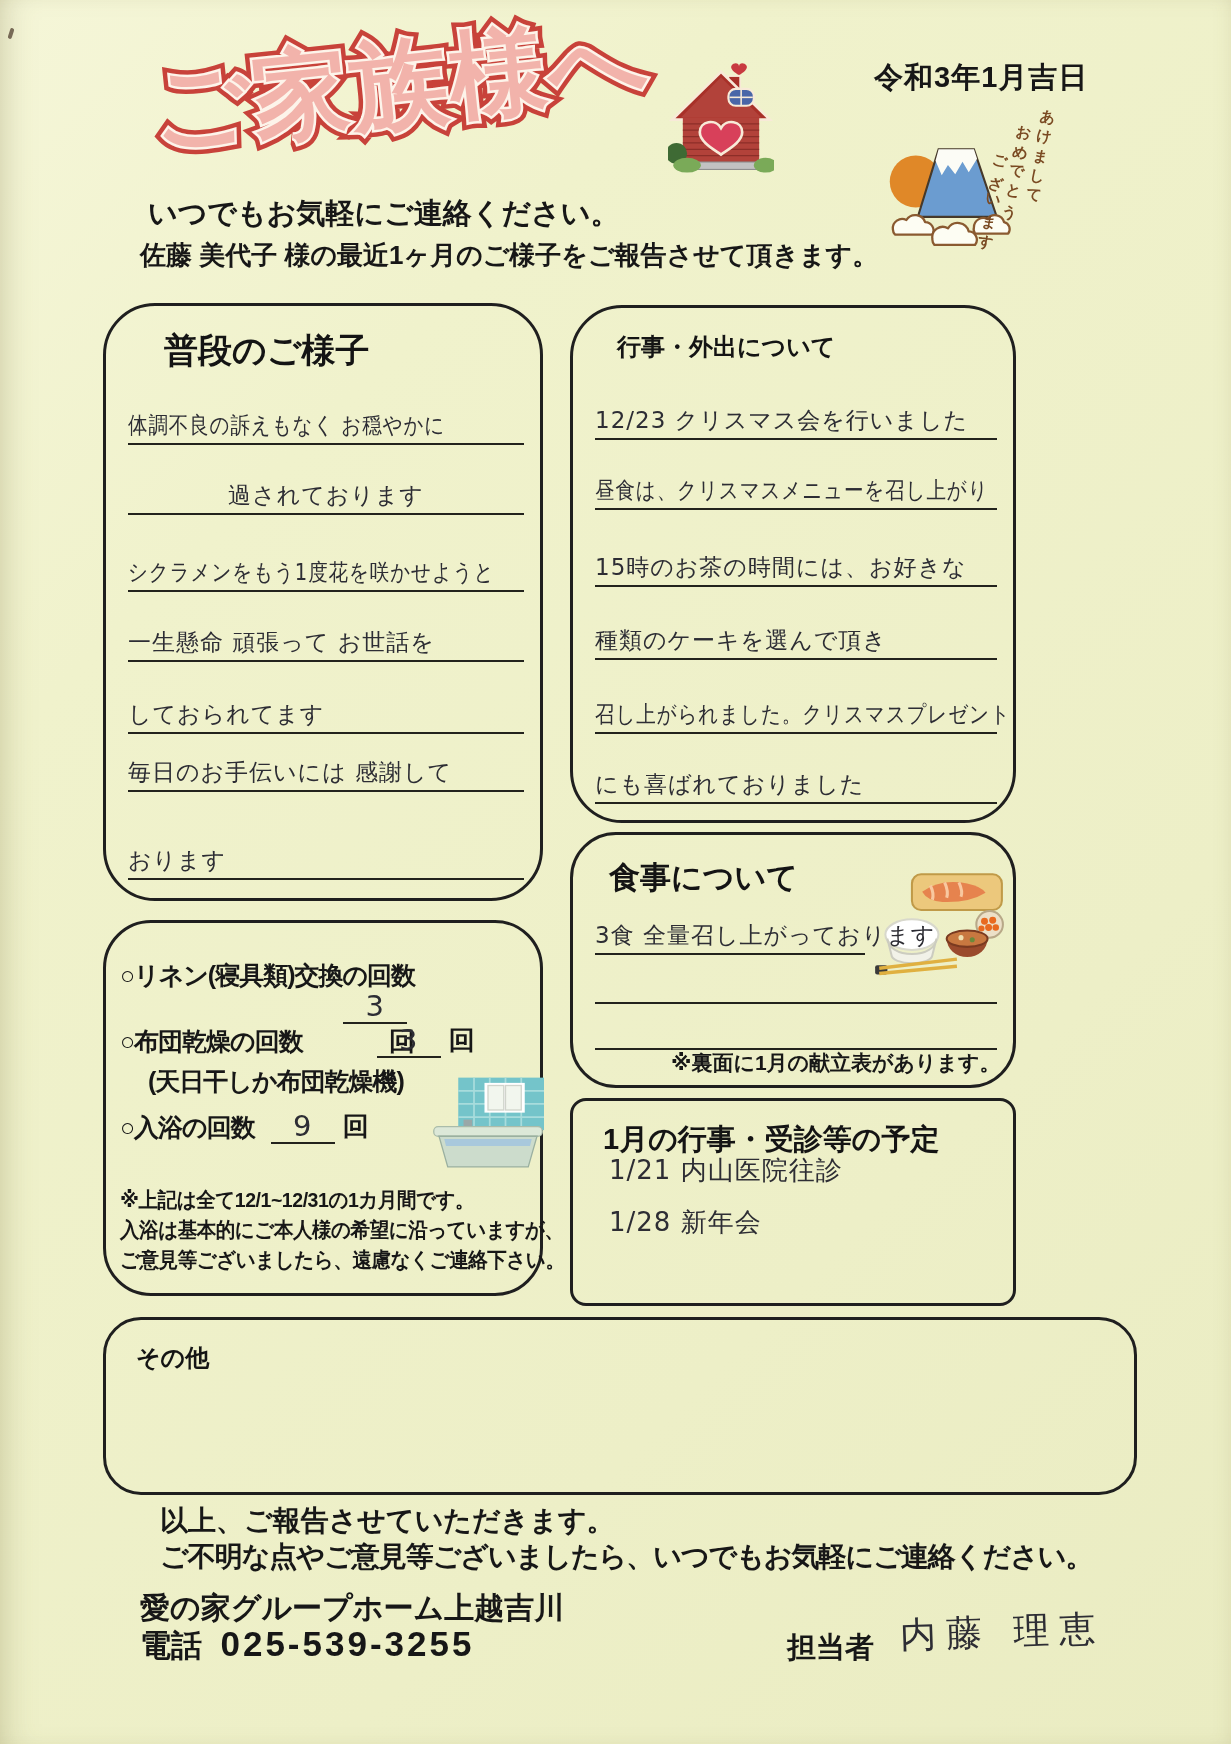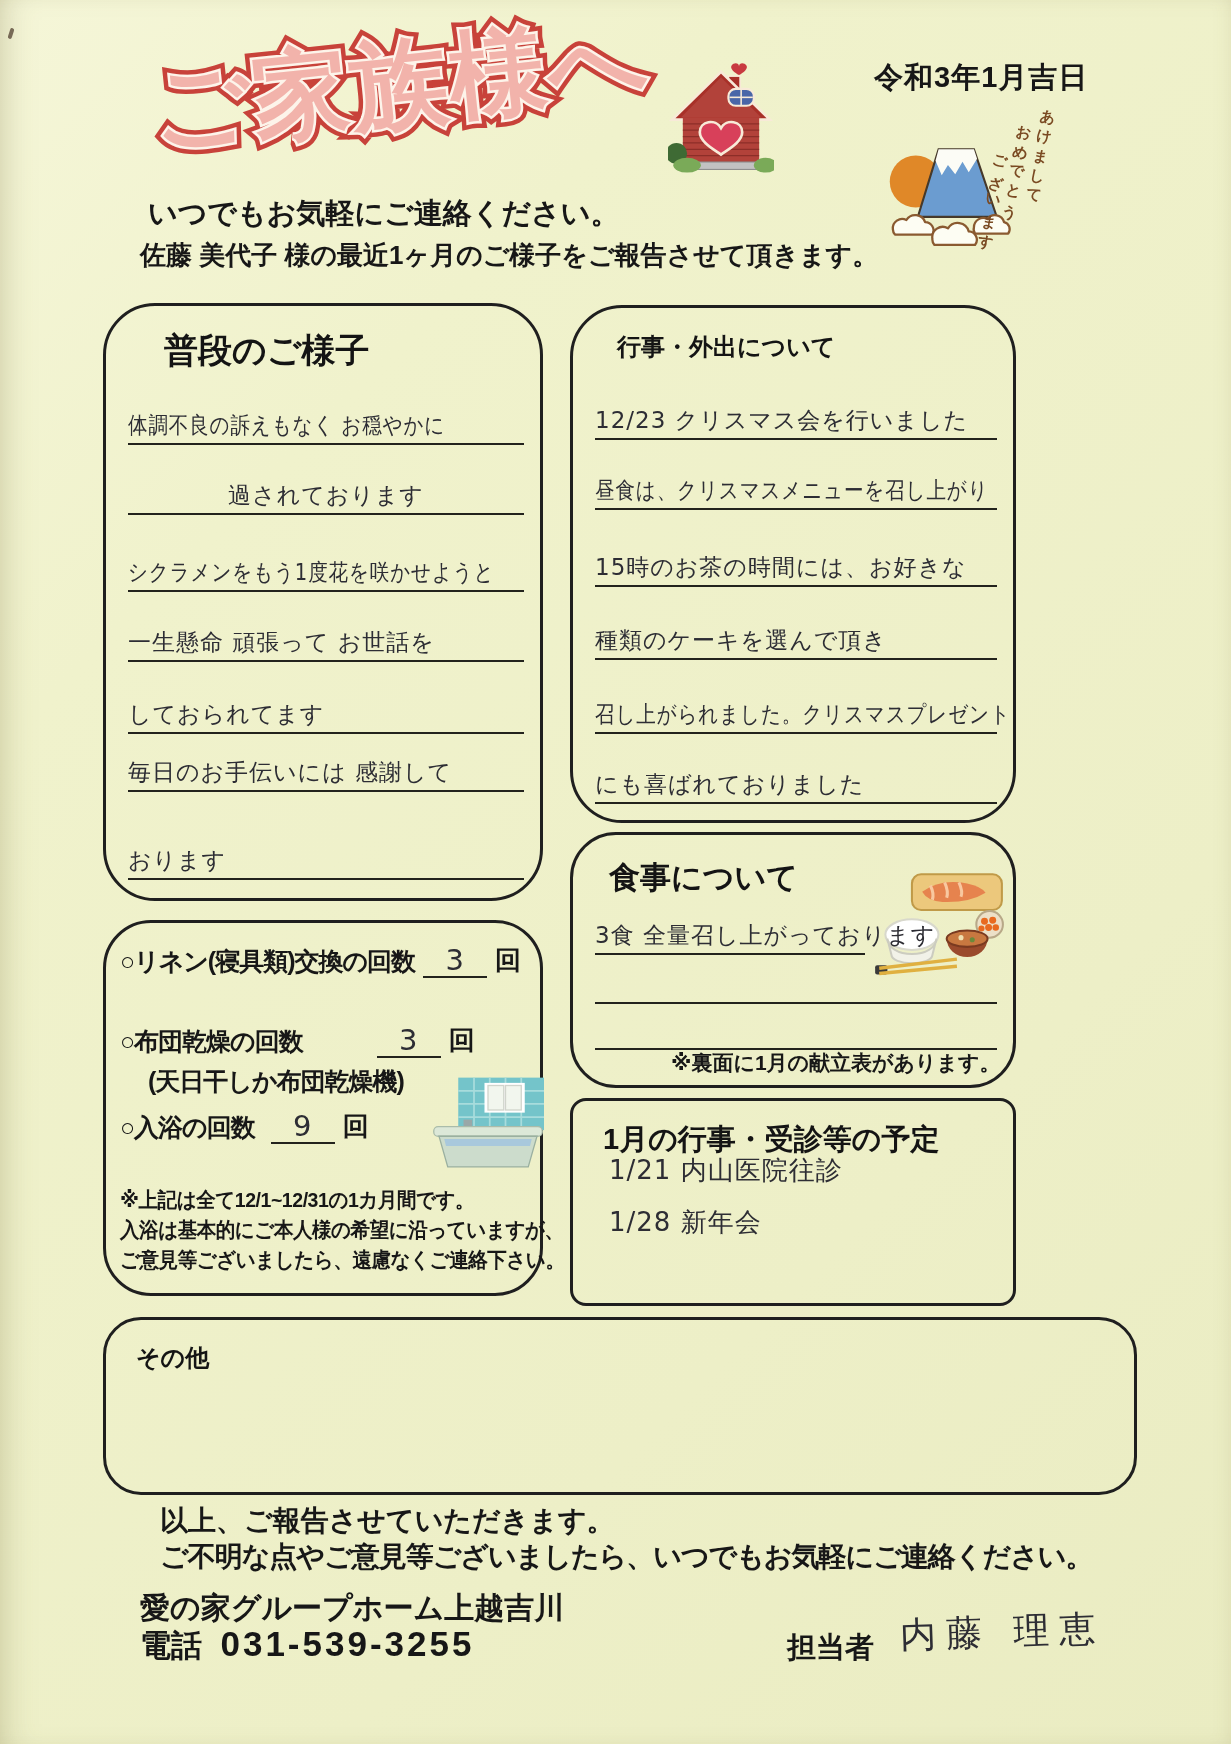--- a/index.html
+++ b/index.html
@@ -181,21 +181,21 @@
     <div class="abs gothic" style="left:98px;top:214px;font-size:21px;">※裏面に1月の献立表があります。</div>
   </div>
 
   <div class="box" style="left:570px;top:1098px;width:440px;height:202px;border-radius:16px;">
     <div class="box-title" style="left:30px;top:19px;font-size:29px;">1月の行事・受診等の予定</div>
     <div class="abs hw" style="left:36px;top:52px;font-size:26px;">1/21 内山医院往診</div>
     <div class="abs hw" style="left:36px;top:104px;font-size:26px;">1/28 新年会</div>
   </div>
 
   <div class="box" style="left:103px;top:920px;width:434px;height:370px;border-radius:48px;">
-    <div class="count-row" style="top:20px;">
+    <div class="count-row" style="top:36px;flex-direction:column;">
       <span class="count-label">○リネン(寝具類)交換の回数</span>
       <span class="count-value hw">3</span>
       <span class="count-unit">回</span>
     </div>
     <div class="count-row" style="top:100px;">
       <span class="count-label">○布団乾燥の回数</span>
       <span class="count-value hw" style="margin-left:74px;">3</span>
       <span class="count-unit">回</span>
     </div>
     <div class="abs" style="left:42px;top:142px;font-size:25px;font-weight:900;letter-spacing:-1px;">(天日干しか布団乾燥機)</div>
@@ -233,18 +233,18 @@
   <div class="box" style="left:103px;top:1317px;width:1028px;height:172px;border-radius:38px;">
     <div class="box-title" style="left:30px;top:22px;font-size:24px;">その他</div>
   </div>
 
   <div class="abs gothic" style="left:160px;top:1502px;font-size:28px;">以上、ご報告させていただきます。</div>
   <div class="abs gothic" style="left:160px;top:1538px;font-size:28px;letter-spacing:-1px;">ご不明な点やご意見等ございましたら、いつでもお気軽にご連絡ください。</div>
 
   <div class="abs gothic" style="left:140px;top:1588px;font-size:30px;font-family:Liberation Mono, monospace;">愛の家グループホーム上越吉川</div>
   <div class="abs" style="left:140px;top:1624px;">
     <span class="gothic" style="font-size:31px;">電話</span>
-    <span class="gothic" style="font-size:35px;letter-spacing:3px;margin-left:14px;">031-539-3255</span>
+    <span class="gothic" style="font-size:35px;letter-spacing:3px;margin-left:14px;">025-539-3255</span>
   </div>
 
   <div class="abs gothic" style="left:787px;top:1628px;font-size:29px;">担当者</div>
   <div class="abs hw" style="left:900px;top:1608px;font-size:36px;letter-spacing:10px;transform:rotate(-2deg);">内藤 理恵</div>
 </div>
 
 </body></html>

